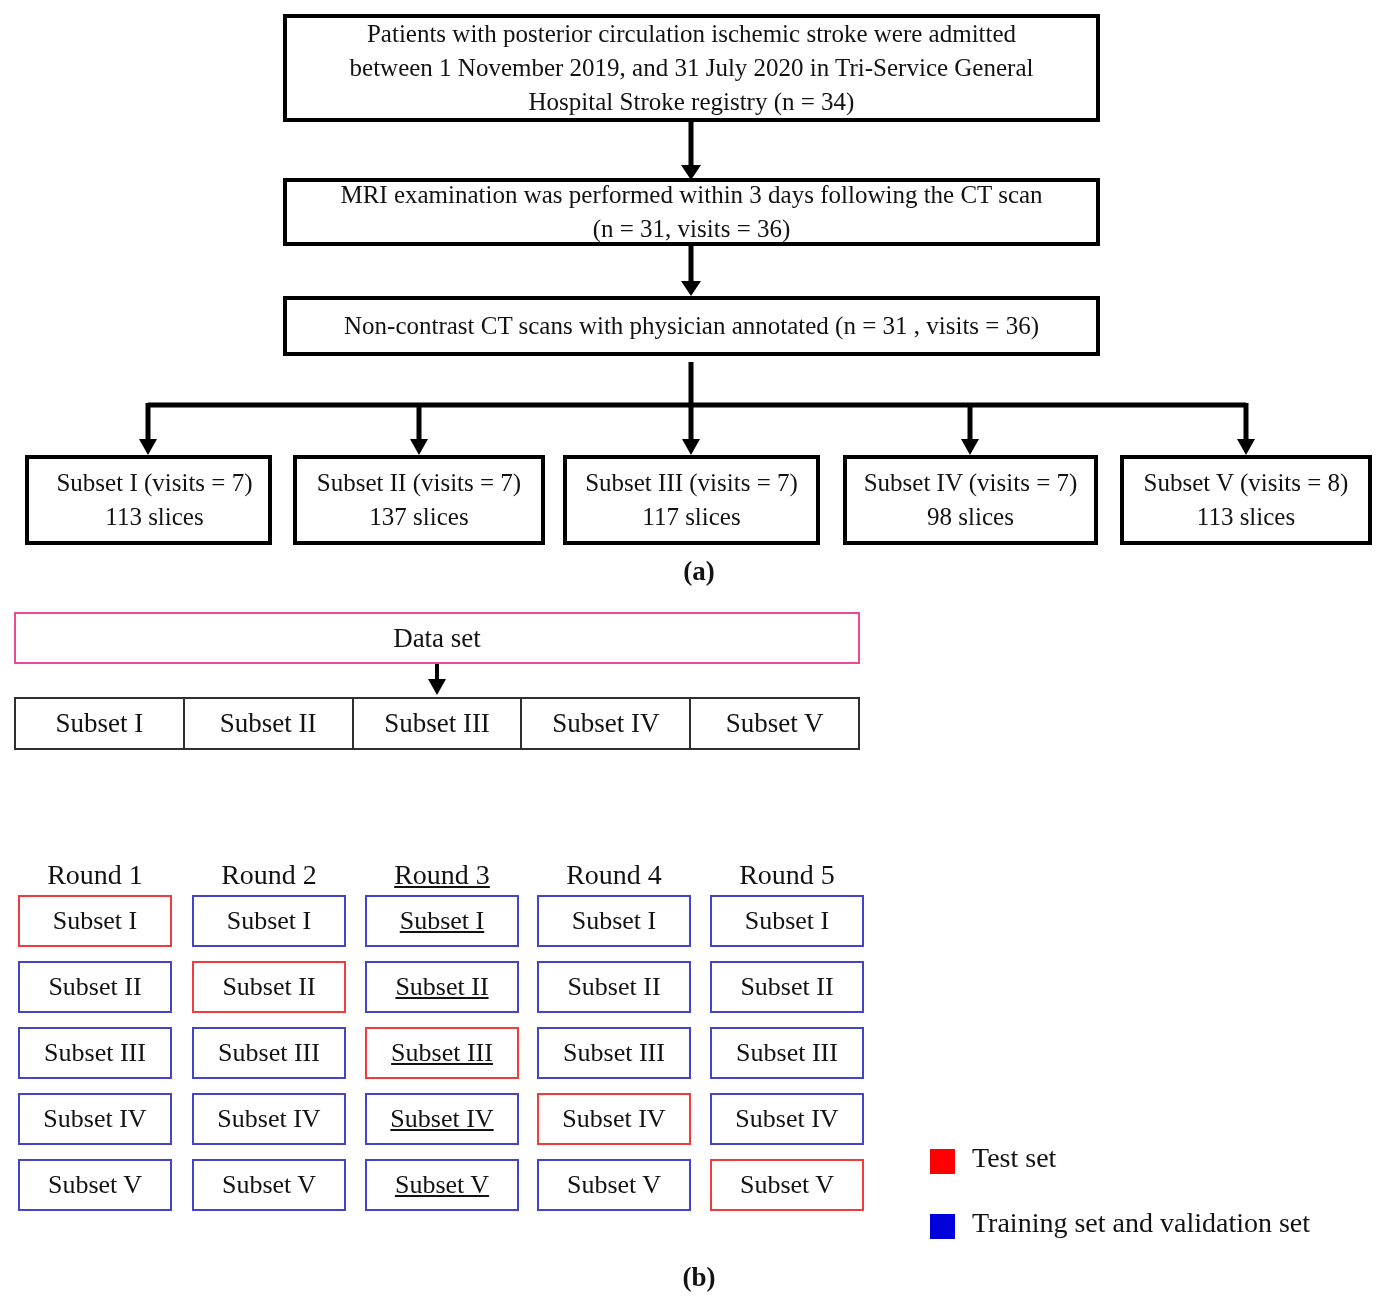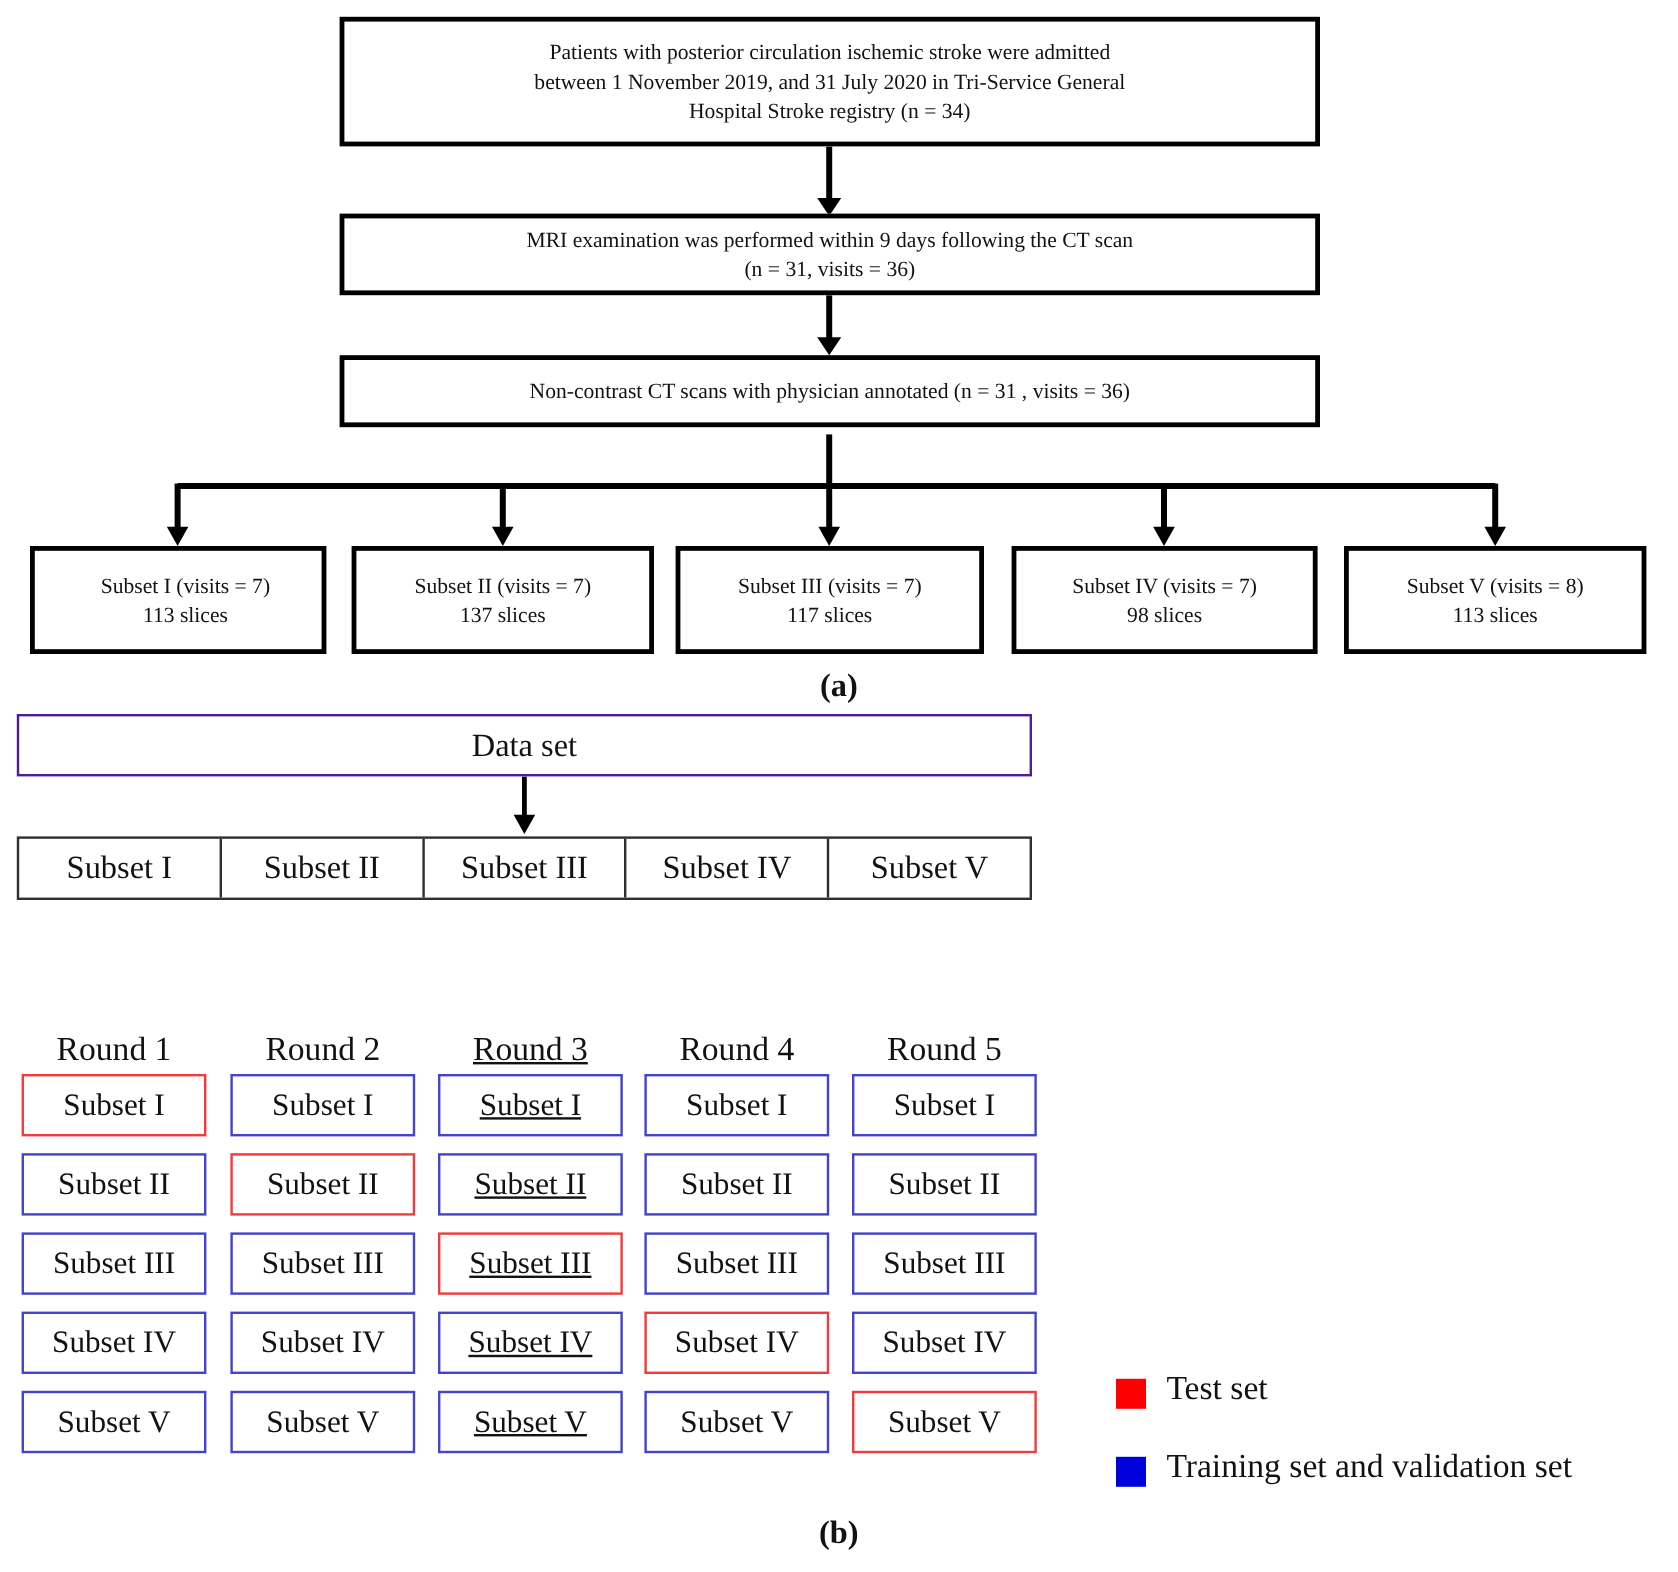--- a/index.html
+++ b/index.html
@@ -11,30 +11,30 @@
     color:#121212;
     overflow:hidden;
   }
   #arrows{position:absolute;left:0;top:0;pointer-events:none;}
 
   
   .abox{
     position:absolute;box-sizing:border-box;
     border:4px solid #000;background:#fff;
     display:flex;flex-direction:column;justify-content:center;align-items:center;
-    text-align:center;font-size:18px;line-height:1.36;
+    text-align:center;font-size:25px;line-height:1.36;
   }
   .line{white-space:nowrap;}
 
   
   .bbox{
     position:absolute;box-sizing:border-box;
-    border:2px solid #4c1d95;background:#fff;
+    border:2px solid #ec4899;background:#fff;
     display:flex;justify-content:center;align-items:center;
-    font-size:27px;text-align:center;
+    font-size:27px;text-align:center;margin-top:17px;
   }
   .subset-row{
     position:absolute;box-sizing:border-box;
     border:2px solid #2f2f2f;background:#fff;
     display:flex;font-size:27px;
   }
   .subset-row .cell{
     flex:1;display:flex;justify-content:center;align-items:center;
     box-sizing:border-box;
   }
@@ -102,21 +102,21 @@
     </g>
   </svg>
 
   <div class="abox" style="left:283px;top:14px;width:817px;height:108px;">
     <div class="line">Patients with posterior circulation ischemic stroke were admitted</div>
     <div class="line">between 1 November 2019, and 31 July 2020 in Tri-Service General</div>
     <div class="line">Hospital Stroke registry (n = 34)</div>
   </div>
 
   <div class="abox" style="left:283px;top:178px;width:817px;height:68px;">
-    <div class="line">MRI examination was performed within 9 days following the CT scan</div>
+    <div class="line">MRI examination was performed within 3 days following the CT scan</div>
     <div class="line">(n = 31, visits = 36)</div>
   </div>
 
   <div class="abox" style="left:283px;top:296px;width:817px;height:60px;">
     <div class="line">Non-contrast CT scans with physician annotated (n = 31 , visits = 36)</div>
   </div>
 
   <div class="abox" style="left:25px;top:455px;width:247px;height:90px;padding-left:12px;">
     <div class="line">Subset I (visits = 7)</div>
     <div class="line">113 slices</div>

